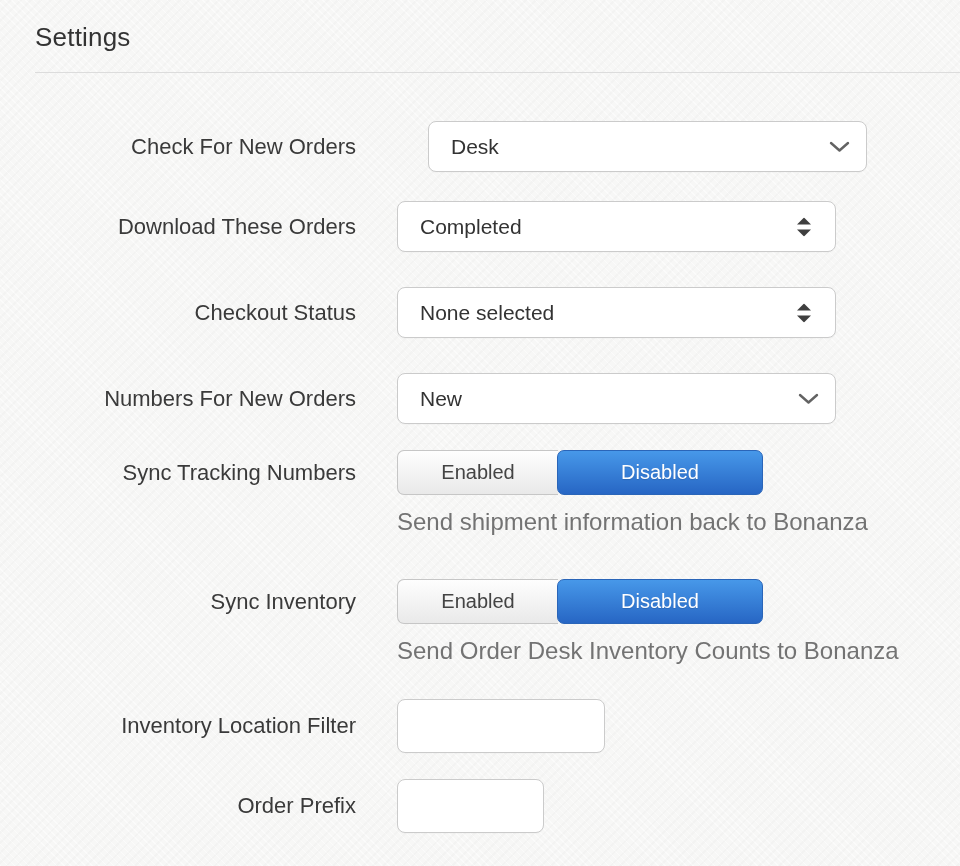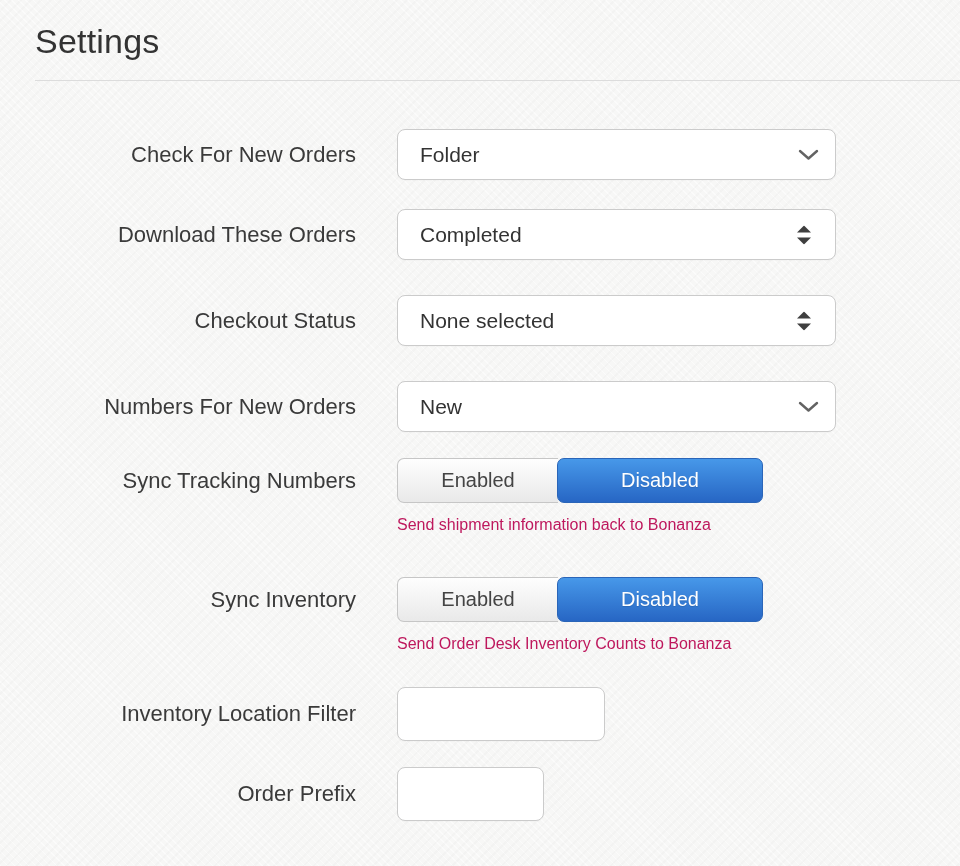--- a/index.html
+++ b/index.html
@@ -8,31 +8,31 @@
     font-family:"Liberation Sans", sans-serif;
     background:
       repeating-linear-gradient(135deg, rgba(0,0,0,.016) 0 2px, transparent 2px 7px),
       repeating-linear-gradient(45deg, rgba(255,255,255,.5) 0 1px, transparent 1px 5px),
       #f7f7f6;
     overflow:hidden;
     color:#3a3a3a;
   }
   .page { padding-left:35px; }
   h1.page-title {
-    font-size:34px; font-weight:400; color:#333;
+    font-size:26px; font-weight:400; color:#333;
     padding-top:22px; letter-spacing:.2px;
   }
   .divider { border:none; border-top:1px solid #dcdcdc; margin-top:19px; }
 
   .row { display:flex; align-items:center; }
   .row .field-label {
     width:321px; text-align:right; margin-right:41px;
     font-size:22px; color:#3a3a3a; flex-shrink:0;
   }
-  .row:nth-of-type(1){ margin-top:48px; }
+  .row:nth-of-type(1){ margin-top:48px;gap:31px; }
   .row:nth-of-type(2){ margin-top:29px; }
   .row:nth-of-type(3){ margin-top:35px; }
   .row:nth-of-type(4){ margin-top:35px; }
   .row:nth-of-type(5){ margin-top:26px; }
   .row:nth-of-type(6){ margin-top:43px; }
   .row:nth-of-type(7){ margin-top:34px; }
   .row:nth-of-type(8){ margin-top:26px; }
 
   .select-btn {
     position:relative; width:439px; height:51px;
@@ -57,41 +57,41 @@
     width:161px; color:#444;
     background:linear-gradient(180deg,#fefefe,#e9e9e9);
     border:1px solid #c6c6c6; border-radius:7px 0 0 7px; border-right:none;
   }
   .btn-on {
     width:206px; color:#fff;
     background:linear-gradient(180deg,#4798e9,#2766c4);
     border:1px solid #2a65b8; border-radius:7px;
     margin-left:-1px; text-shadow:0 1px 1px rgba(0,0,0,.12);
   }
-  .help-text { margin-top:13px; font-size:16px; color:#be185d; }
+  .help-text { margin-top:13px; font-size:24px; color:#737373; }
 
   input.text-field {
     height:54px; background:#fff; border:1px solid #cbcbcb; border-radius:8px;
     font-size:20px; font-family:inherit; color:#333; padding:0 14px;
     box-shadow:0 1px 1px rgba(0,0,0,.02);
   }
   input.w-lg { width:208px; }
   input.w-sm { width:147px; }
 </style>
 </head>
 <body>
 
 <div class="page">
   <h1 class="page-title">Settings</h1>
   <hr class="divider">
 
   <div class="row">
     <div class="field-label">Check For New Orders</div>
     <div class="select-btn">
-      <span class="value">Folder</span>
+      <span class="value">Desk</span>
       <span class="icon chevron">
         <svg width="21" height="12" viewBox="0 0 21 12">
             <polyline points="2,2 10.5,9.5 19,2" fill="none" stroke="#636363" stroke-width="2.4" stroke-linecap="round" stroke-linejoin="round"></polyline>
           </svg>
       </span>
     </div>
   </div>
 
   <div class="row">
     <div class="field-label">Download These Orders</div>

